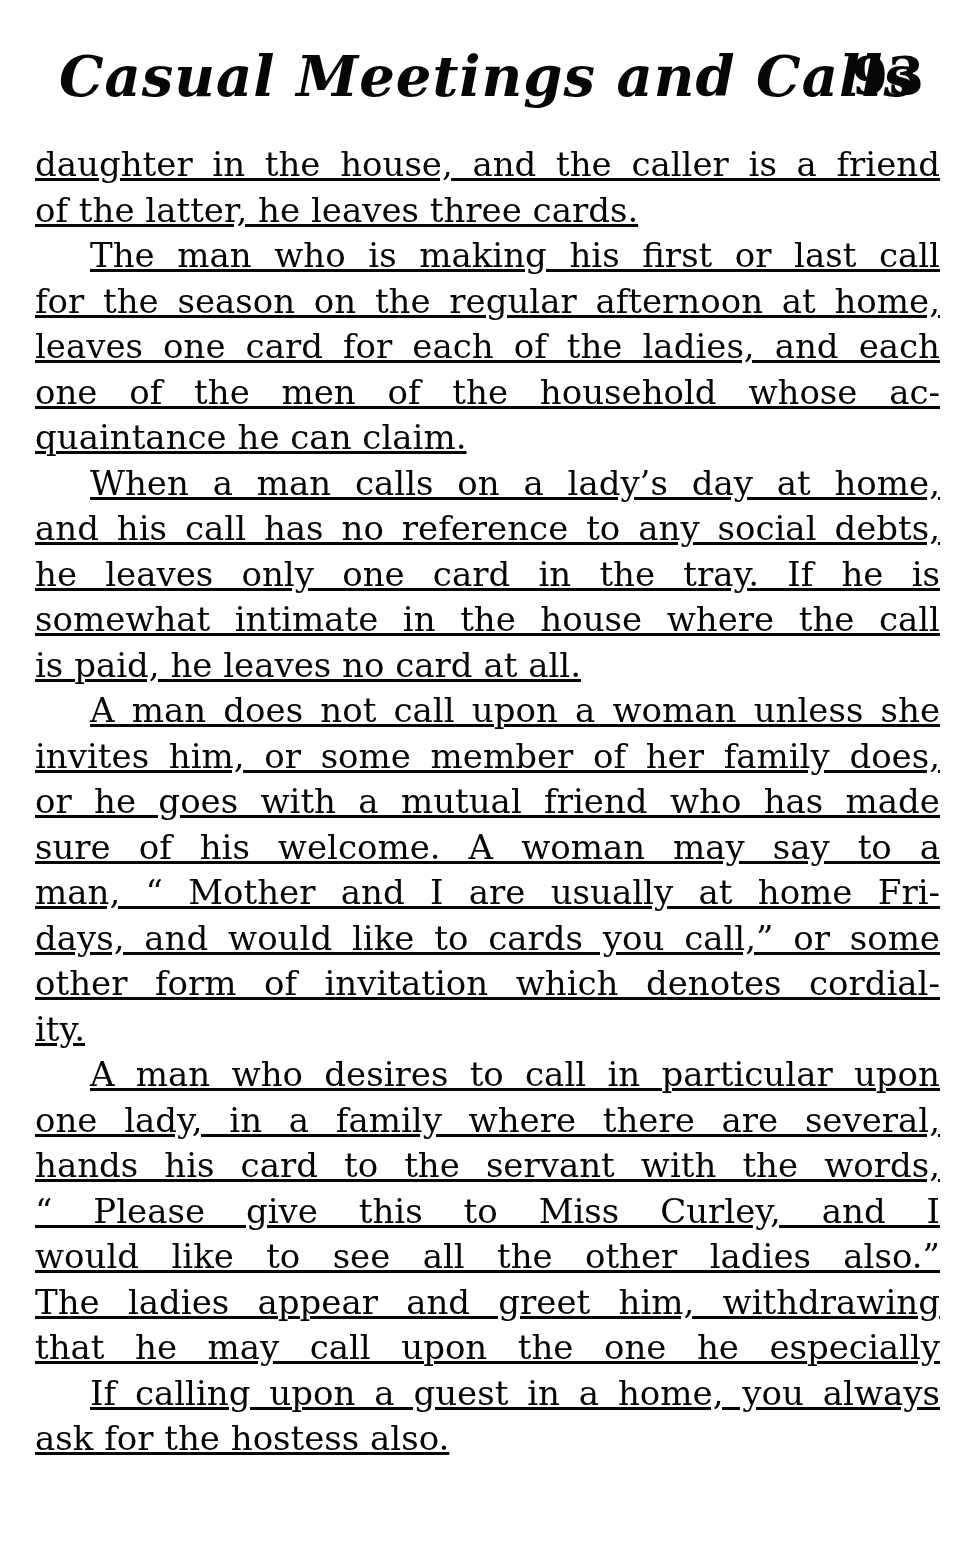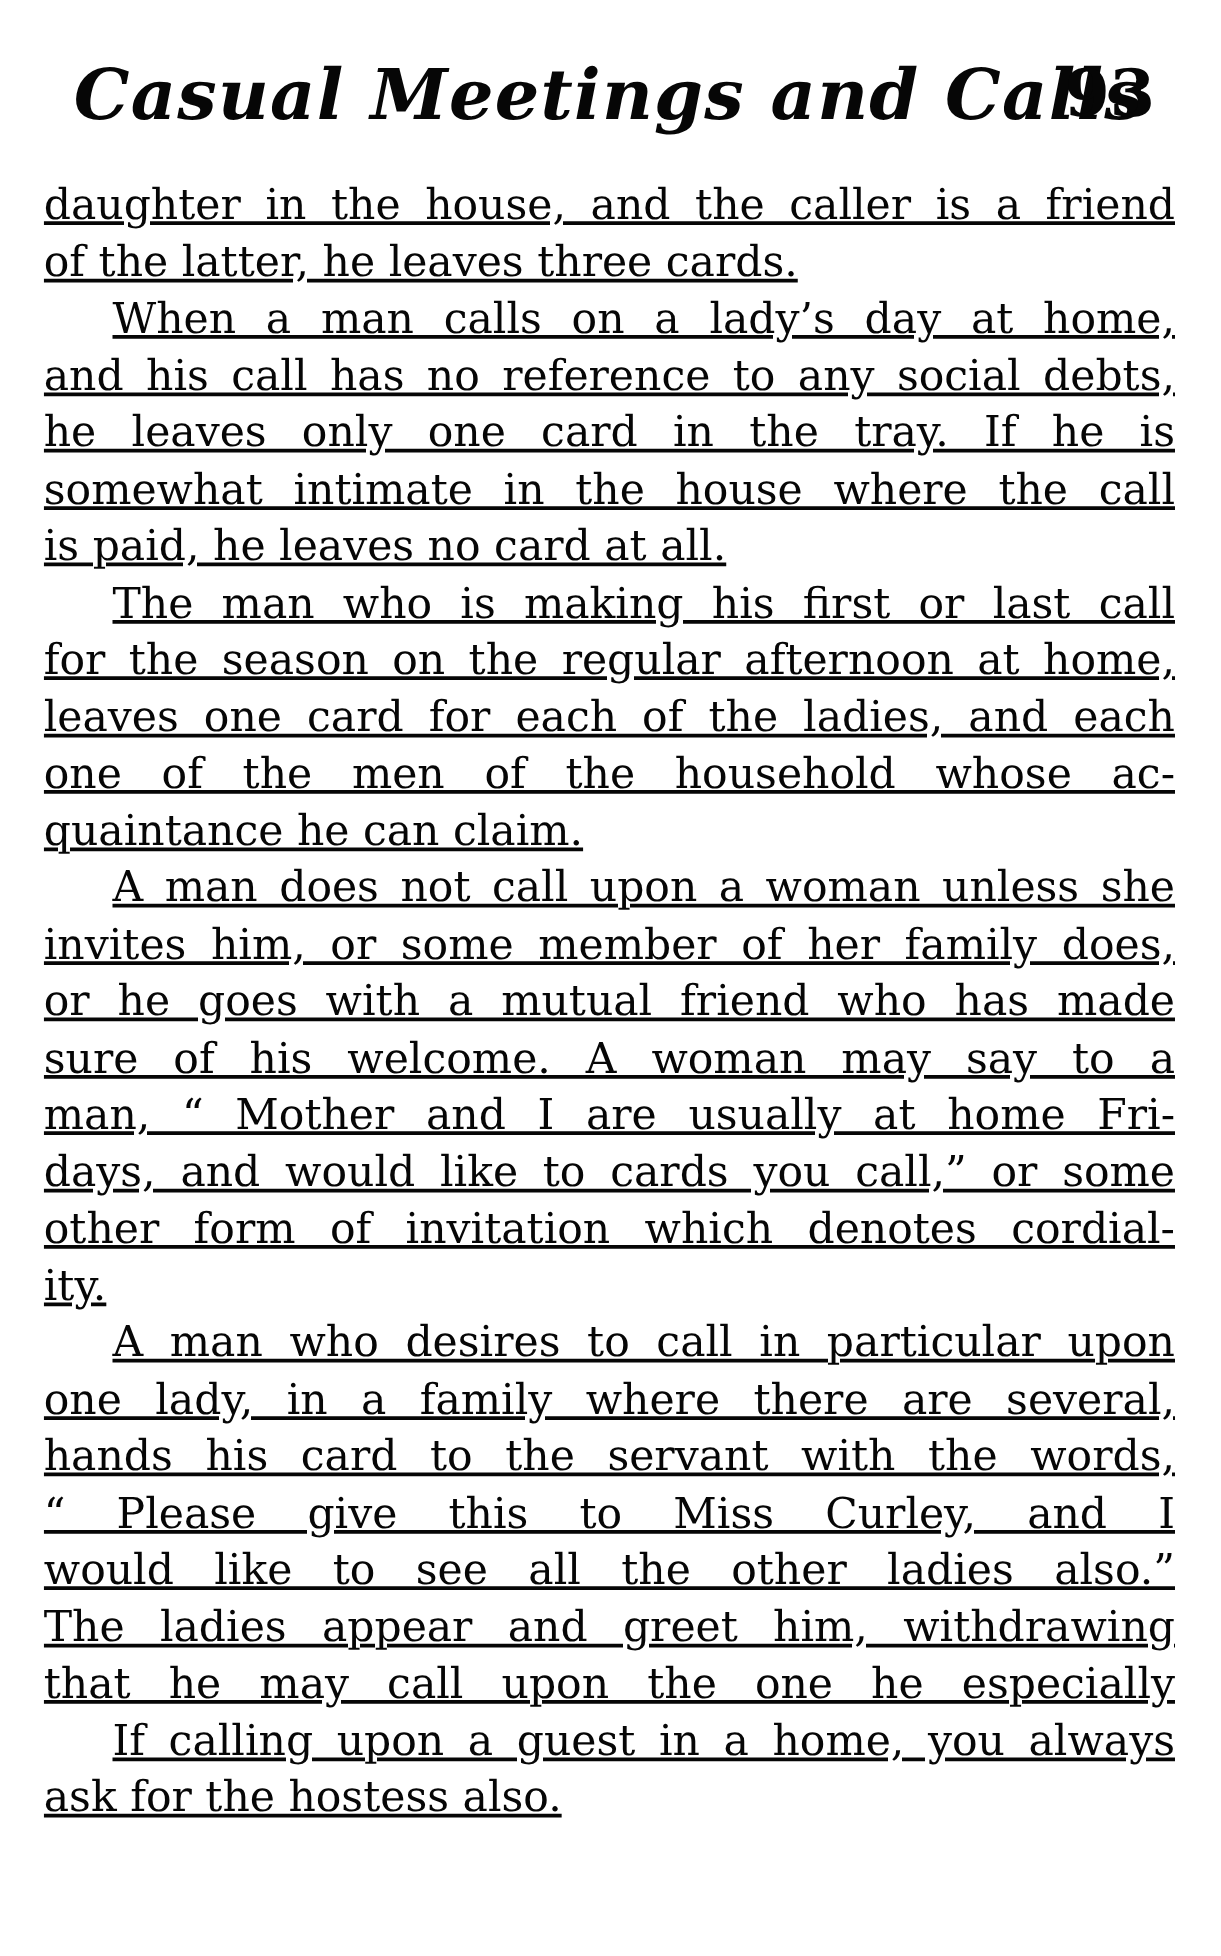--- a/index.html
+++ b/index.html
@@ -74,32 +74,32 @@
   <div class="running-head">
     <div class="head-title">Casual Meetings and Calls</div>
     <div class="folio">93</div>
   </div>
   <div class="page-body">
       <div class="paragraph">
         <div class="line">daughter in the house, and the caller is a friend</div>
         <div class="line last">of the latter, he leaves three cards.</div>
       </div>
       <div class="paragraph">
+        <div class="line indent">The man who is making his first or last call</div>
+        <div class="line">for the season on the regular afternoon at home,</div>
+        <div class="line">leaves one card for each of the ladies, and each</div>
+        <div class="line">one of the men of the household whose ac-</div>
+        <div class="line last">quaintance he can claim.</div>
+      </div>
+      <div class="paragraph">
         <div class="line indent">When a man calls on a lady’s day at home,</div>
         <div class="line">and his call has no reference to any social debts,</div>
         <div class="line">he leaves only one card in the tray.  If he is</div>
         <div class="line">somewhat intimate in the house where the call</div>
         <div class="line last">is paid, he leaves no card at all.</div>
-      </div>
-      <div class="paragraph">
-        <div class="line indent">The man who is making his first or last call</div>
-        <div class="line">for the season on the regular afternoon at home,</div>
-        <div class="line">leaves one card for each of the ladies, and each</div>
-        <div class="line">one of the men of the household whose ac-</div>
-        <div class="line last">quaintance he can claim.</div>
       </div>
       <div class="paragraph">
         <div class="line indent">A man does not call upon a woman unless she</div>
         <div class="line">invites him, or some member of her family does,</div>
         <div class="line">or he goes with a mutual friend who has made</div>
         <div class="line">sure of his welcome.  A woman may say to a</div>
         <div class="line">man, “ Mother and I are usually at home Fri-</div>
         <div class="line">days, and would like to cards you call,” or some</div>
         <div class="line">other form of invitation which denotes cordial-</div>
         <div class="line last">ity.</div>

